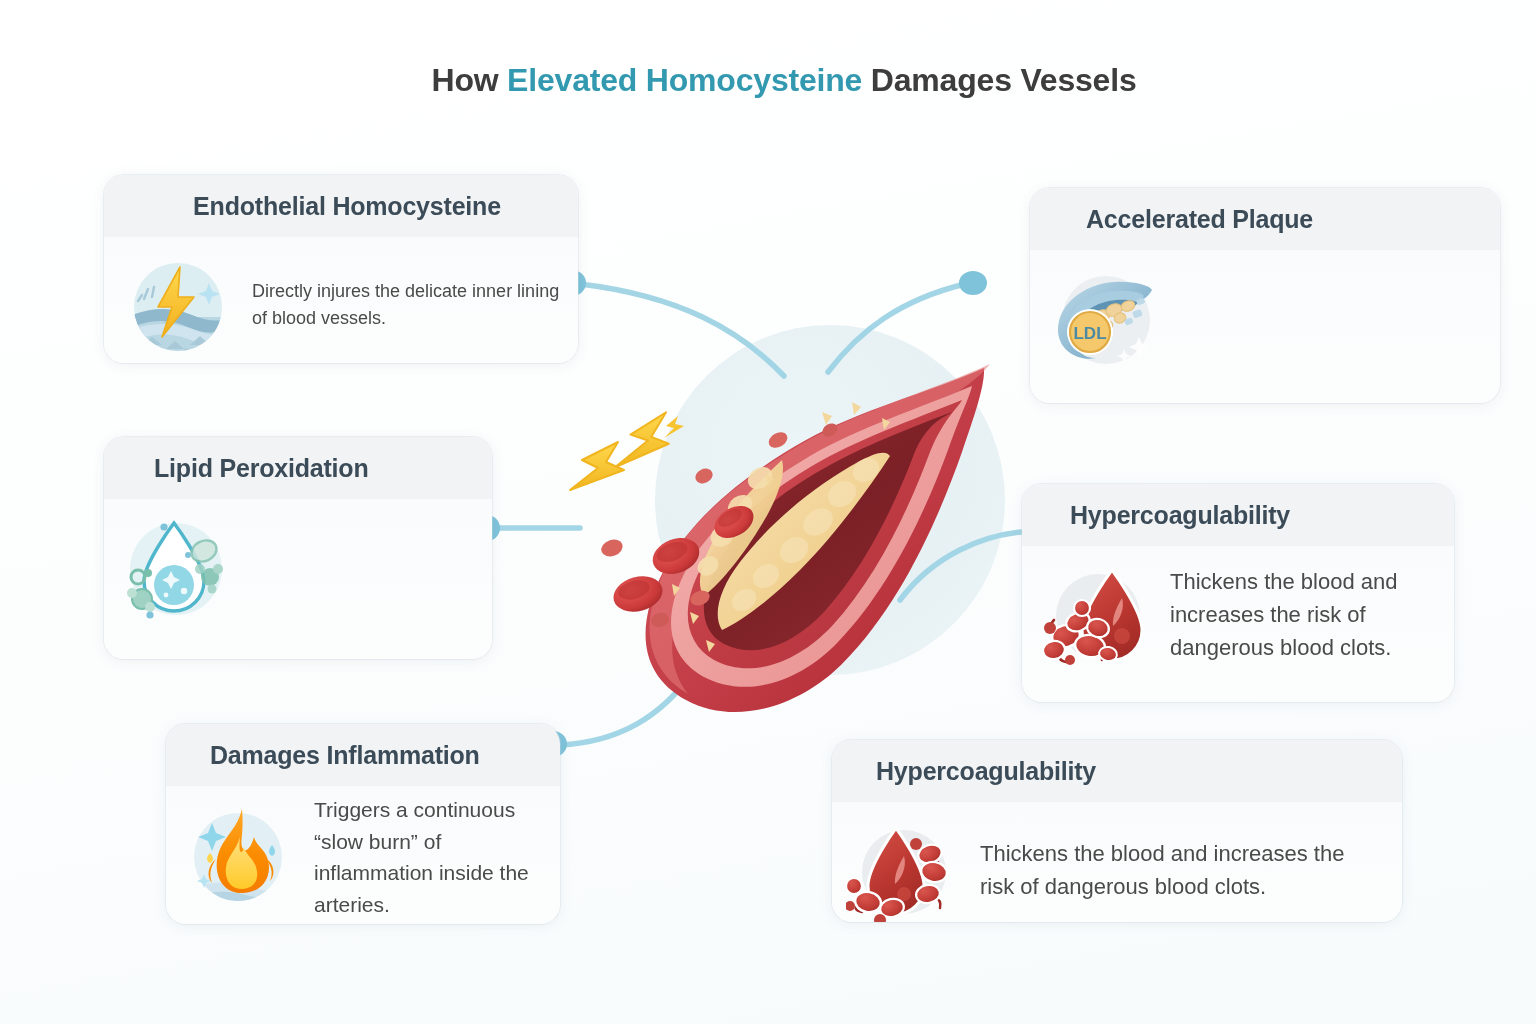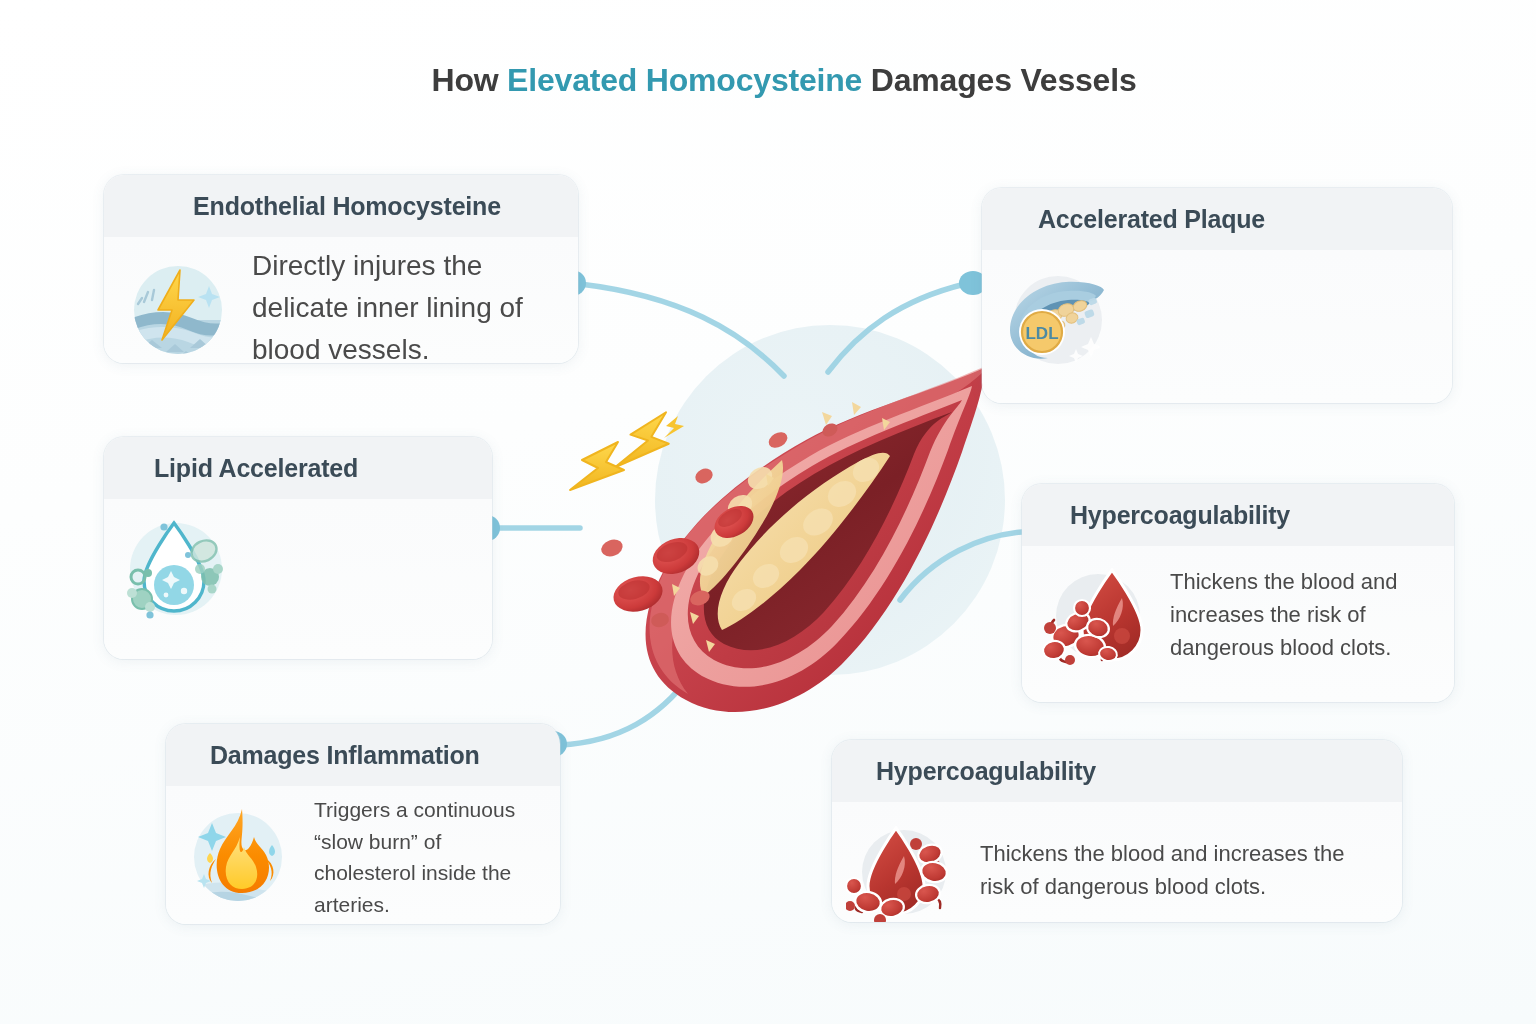--- a/index.html
+++ b/index.html
@@ -68,32 +68,32 @@
     gap: 14px;
     padding: 8px 18px 14px 14px;
   }
   .card-icon {
     flex: 0 0 auto;
     width: 120px; height: 120px;
     position: relative;
   }
   .card-icon svg { display: block; width: 100%; height: 100%; }
   .card-text {
-    font-size: 28px;
+    font-size: 18px;
     line-height: 1.50;
     color: #4a4a4a;
     font-weight: 400;
   }
 
   
   #card-endothelial      { left: 104px;  top: 175px; width: 474px; height: 188px; }
   #card-endothelial .card-title { justify-content: center; padding-left: 26px; }
   #card-lipid            { left: 104px;  top: 437px; width: 388px; height: 222px; }
   #card-inflammation     { left: 166px;  top: 724px; width: 394px; height: 200px; }
-  #card-plaque           { left: 982px;  top: 188px; width: 470px; height: 215px; }
+  #card-plaque           { left: 1030px;  top: 188px; width: 470px; height: 215px; }
   #card-hyper-1          { left: 1022px; top: 484px; width: 432px; height: 218px; }
   #card-hyper-2          { left: 832px;  top: 740px; width: 570px; height: 182px; }
 
   #card-lipid .card-text        { font-size: 21px; }
   #card-inflammation .card-text { font-size: 21px; }
   #card-plaque .card-text       { font-size: 21px; }
   #card-hyper-1 .card-text      { font-size: 22px; }
   #card-hyper-2 .card-text      { font-size: 22px; }
   #card-hyper-2 .card-title     { justify-content: flex-start; padding-left: 44px; }
   #card-inflammation .card-title{ justify-content: flex-start; padding-left: 44px; }
@@ -311,21 +311,21 @@
               <path d="M24 50 L20 56"></path>
           </g>
           <path d="M88 46 l3 -8 3 8 8 3 -8 3 -3 8 -3 -8 -8 -3 z" fill="#b9e2f2"></path>
         </svg>
       </div>
       <div class="card-text">Directly injures the delicate inner lining of blood vessels.</div>
     </div>
   </div>
 
   <div class="card" id="card-lipid">
-    <div class="card-title">Lipid Accelerated</div>
+    <div class="card-title">Lipid Peroxidation</div>
     <div class="card-body">
       <div class="card-icon">
         <svg viewBox="0 0 120 120">
           <circle cx="58" cy="62" r="46" fill="#e4f2f5"></circle>
           <path d="M56 16 C56 16 26 56 26 74 A30 30 0 0 0 86 74 C86 56 56 16 56 16 Z" fill="#ffffff" stroke="#4fb6cc" stroke-width="3.4"></path>
           <circle cx="56" cy="78" r="20" fill="#7fd0e2" opacity=".85"></circle>
           <g fill="#ffffff" opacity=".85">
             <path d="M50 70 l3 -6 3 6 6 3 -6 3 -3 6 -3 -6 -6 -3 z"></path>
             <circle cx="66" cy="84" r="3.2"></circle>
               <circle cx="48" cy="88" r="2.4"></circle>
@@ -380,21 +380,21 @@
           <path d="M62 12 C58 30 46 38 40 52 C32 70 38 96 62 96 C86 96 94 74 86 58 C82 50 76 48 74 40 C70 54 64 56 62 50 C60 44 64 36 62 12 Z" fill="url(#flameOuter)"></path>
           <path d="M60 40 C56 54 48 58 46 70 C44 84 52 92 62 92 C74 92 80 82 76 70 C73 61 66 58 64 50 C62 58 58 58 60 40 Z" fill="url(#flameInner)"></path>
           <path d="M86 62 C94 66 96 78 90 84 C94 74 90 68 86 62 Z" fill="#fb8c00"></path>
           <path d="M36 62 C28 68 26 80 32 86 C28 76 32 68 36 62 Z" fill="#fb8c00"></path>
           <path d="M28 36 l4 -10 4 10 10 4 -10 4 -4 10 -4 -10 -10 -4 z" fill="#8fd6ea"></path>
           <path d="M22 82 l2 -5 2 5 5 2 -5 2 -2 5 -2 -5 -5 -2 z" fill="#b8e3f0"></path>
           <path d="M30 56 c4 4 4 8 0 10 c-4 -2 -4 -6 0 -10 z" fill="#ffd54f"></path>
           <path d="M92 48 c4 5 4 9 0 11 c-4 -2 -4 -6 0 -11 z" fill="#8fd6ea"></path>
         </svg>
       </div>
-      <div class="card-text">Triggers a continuous “slow burn” of cholesterol inside the arteries.</div>
+      <div class="card-text">Triggers a continuous “slow burn” of inflammation inside the arteries.</div>
     </div>
   </div>
 
   <div class="card" id="card-plaque">
     <div class="card-title">Accelerated Plaque</div>
     <div class="card-body">
       <div class="card-icon">
         <svg viewBox="0 0 120 120">
           <defs>
             <linearGradient id="vesselG" x1="0" y1="0" x2="1" y2="1">

